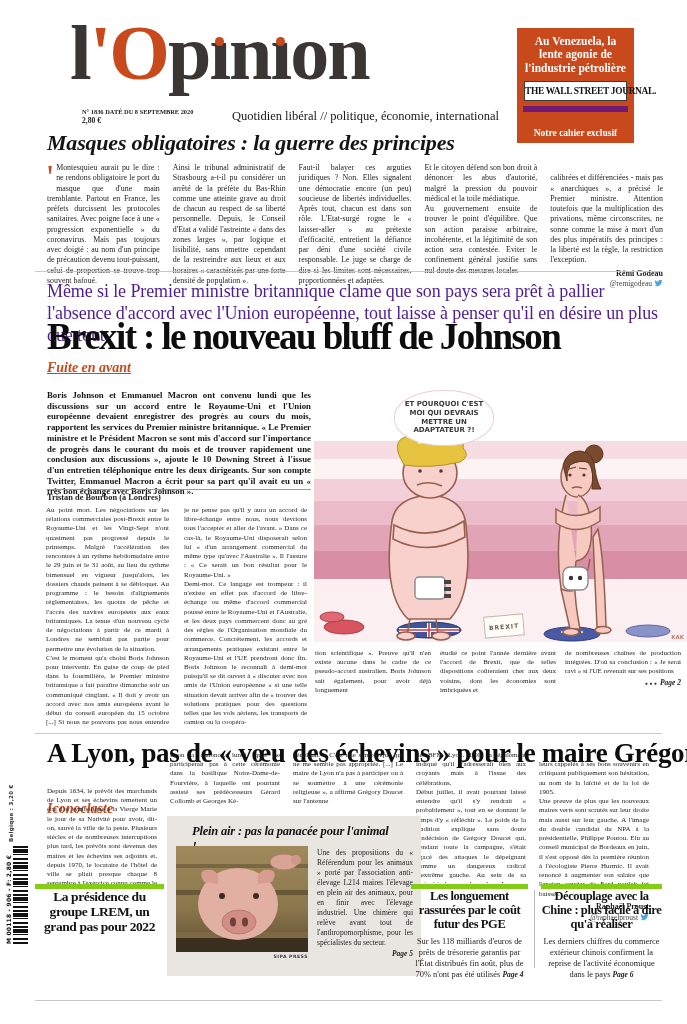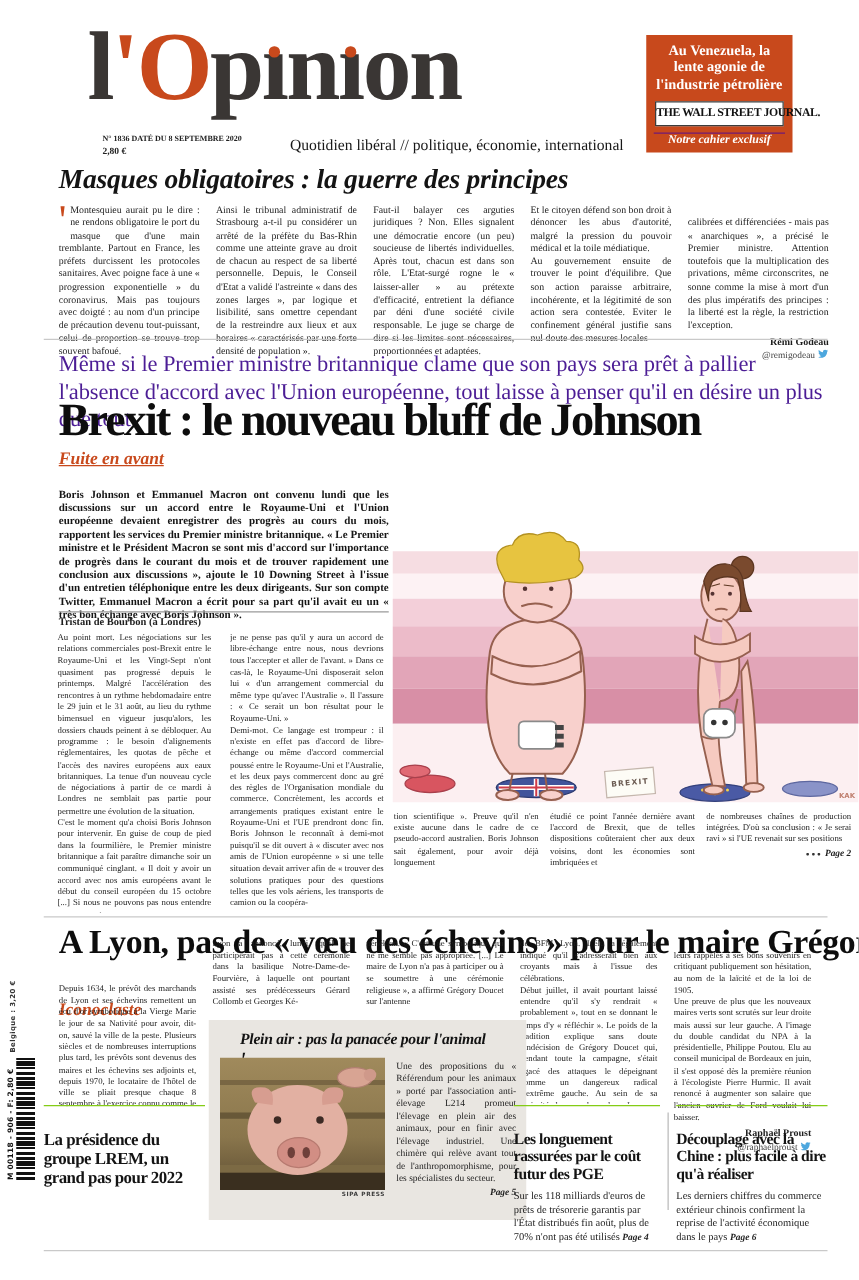--- a/index.html
+++ b/index.html
@@ -28,22 +28,22 @@
      background:var(--accent);border-radius:50%;}
   [data-name="issue-line"]{position:absolute;left:82px;top:108px;font-size:6.4px;font-weight:700;color:#222;}
   [data-name="issue-price"]{position:absolute;left:82px;top:116px;font-size:7.6px;font-weight:700;color:#222;}
   [data-name="masthead-tagline"]{position:absolute;left:232px;top:109px;font-size:12.5px;color:#171717;}
 
   [data-name="wsj-promo"]{position:absolute;left:517px;top:28px;width:117px;background:var(--accent);
      color:#fff;text-align:center;padding:7px 6px 5px;}
   [data-name="wsj-promo-headline"]{font-size:11.5px;font-weight:700;line-height:1.16;}
   [data-name="wsj-logo"]{margin:6px 1px 0;background:#fff;color:#111;border:1px solid #3c3c3c;
      font-size:9.4px;font-weight:700;letter-spacing:-.3px;padding:4px 0;white-space:nowrap;}
-  [data-name="wsj-promo-note"]{margin-top:5px;padding-top:0;border-top:1px solid #701a75;
-     font-size:9.5px;font-weight:700;font-style:italic;}
+  [data-name="wsj-promo-note"]{margin-top:5px;padding-top:16px;border-top:6px solid #701a75;
+     font-size:9.5px;font-weight:700;}
 
   
   [data-name="editorial-headline"]{position:absolute;left:47px;top:130px;
      font:italic 700 22px "Liberation Serif",serif;letter-spacing:-.2px;color:#141414;}
   [data-name="editorial-columns"]{position:absolute;left:47px;top:163px;width:616px;height:108px;
      display:flex;gap:13px;}
   .ecol{width:113px;font-size:7.9px;line-height:1.3;text-align:justify;white-space:pre-line;hyphens:auto;}
   .q{float:left;color:var(--accent);font-size:34px;line-height:.72;margin:2px 3px 0 0;}
   .sig{text-align:right;margin-top:3px;font-size:8px;font-weight:700;line-height:1.35;white-space:normal;}
   .shandle{font-weight:400;color:#444;font-size:7.5px;}
@@ -100,21 +100,21 @@
      font:italic 700 14px "Liberation Serif",serif;color:var(--accent);}
   .lcol{position:absolute;width:110px;font-size:7px;line-height:1.32;text-align:justify;
      white-space:pre-line;hyphens:auto;}
   [data-name="lyon-col1"]{left:47px;top:787px;height:98px;overflow:hidden;}
   [data-name="lyon-col2"]{left:170px;top:751px;height:62px;overflow:hidden;}
   [data-name="lyon-col3"]{left:293px;top:751px;height:62px;overflow:hidden;}
   [data-name="lyon-col4"]{left:416px;top:751px;height:132px;overflow:hidden;}
   [data-name="lyon-col5"]{left:539px;top:751px;}
 
   
-  .teaser{position:absolute;border-top:1px solid #84cc16;padding-top:20px;}
+  .teaser{position:absolute;border-top:5px solid #84cc16;padding-top:1px;text-align:center;}
   .teaser h3{font-size:13.5px;font-weight:700;line-height:1.1;letter-spacing:-.4px;color:#141414;}
   .teaser p{margin-top:6px;font-size:8.4px;line-height:1.3;color:#222;}
   [data-name="teaser-lrem"]{left:35px;top:884px;width:129px;}
   [data-name="teaser-pge"]{left:411px;top:884px;width:117px;}
   [data-name="teaser-pge"] h3,[data-name="teaser-chine"] h3{font-size:12.5px;}
   [data-name="teaser-chine"]{left:541px;top:884px;width:121px;}
   [data-name="teaser-vrule"]{position:absolute;left:534px;top:890px;height:78px;border-left:1px solid #bbb;}
 
   
   [data-name="plein-air-box"]{position:absolute;left:167px;top:816px;width:254px;height:160px;
@@ -237,20 +237,21 @@
         </g>
         <path d="M249 76 Q253 62 266 62 Q280 63 281 80 Q283 94 287 100 L278 100 Q280 84 276 74 Q266 70 256 76 Q252 84 253 92 Z" fill="#7a4a2e" stroke="#5c3621" stroke-width="1"></path>
         <circle cx="256" cy="86" r="1.6" fill="#533"></circle>
           <circle cx="270" cy="86" r="1.6" fill="#533"></circle>
         <path d="M255 80 L262 78 M265 79 L273 80" stroke="#5c3621" stroke-width="1" fill="none"></path>
         <path d="M258 99 Q263 97 268 99" fill="none" stroke="#96604f" stroke-width="1.4"></path>
         <rect x="249" y="178" width="25" height="23" rx="7" fill="#ffffff" stroke="#8a8a8a" stroke-width="1.4"></rect>
         <circle cx="257" cy="189" r="2.2" fill="#333"></circle>
           <circle cx="266" cy="189" r="2.2" fill="#333"></circle>
       </svg>
+      <div data-name="cartoon-bubble">ET POURQUOI C'EST MOI QUI DEVRAIS METTRE UN ADAPTATEUR ?!</div>
       <div data-name="cartoon-brexit-paper">BREXIT</div>
       <div data-name="cartoon-signature">KAK</div>
     </figure>
 
     <div class="fcol" data-name="brexit-foot-col1">tion scientifique ». Preuve qu'il n'en existe aucune dans le cadre de ce pseudo-accord australien. Boris Johnson sait également, pour avoir déjà longuement</div>
     <div class="fcol" data-name="brexit-foot-col2">étudié ce point l'année dernière avant l'accord de Brexit, que de telles dispositions coûteraient cher aux deux voisins, dont les économies sont imbriquées et</div>
     <div class="fcol" data-name="brexit-foot-col3">
       <span data-name="brexit-foot-col3-text">de nombreuses chaînes de production intégrées. D'où sa conclusion : « Je serai ravi » si l'UE revenait sur ses positions</span>
       <div class="more" data-name="continue-reading">
         <span class="dots" data-name="continuation-dots-icon">●●●</span>
@@ -308,21 +309,21 @@
       <path d="M28 36 Q20 22 36 24 Q44 26 42 38 Z" fill="#d79d90"></path>
       <path d="M96 36 Q104 22 88 24 Q80 26 82 38 Z" fill="#d79d90"></path>
       <circle cx="46" cy="50" r="3" fill="#3c2a24"></circle>
       <circle cx="80" cy="50" r="3" fill="#3c2a24"></circle>
       <ellipse cx="63" cy="76" rx="17" ry="12" fill="#d28e84" stroke="#b77a70" stroke-width="1"></ellipse>
       <ellipse cx="57" cy="76" rx="3" ry="4.5" fill="#6e403a"></ellipse>
       <ellipse cx="69" cy="76" rx="3" ry="4.5" fill="#6e403a"></ellipse>
     </svg>
     <div data-name="pig-photo-credit">SIPA PRESS</div>
     <div data-name="plein-air-text">
-      <span data-name="plein-air-body">Une des propositions du « Référendum pour les animaux » porté par l'association anti-élevage L214 promeut l'élevage en plein air des animaux, pour en finir avec l'élevage industriel. Une chimère qui relève avant tout de l'anthropomorphisme, pour les spécialistes du secteur.</span>
+      <span data-name="plein-air-body">Une des propositions du « Référendum pour les animaux » porté par l'association anti-élevage L214 maires l'élevage en plein air des animaux, pour en finir avec l'élevage industriel. Une chimère qui relève avant tout de l'anthropomorphisme, pour les spécialistes du secteur.</span>
       <div class="more" data-name="plein-air-page"><span class="pref" data-name="plein-air-page-ref">Page 5</span></div>
     </div>
   </section>
 
   <section class="teaser" data-name="teaser-pge">
     <h3 data-name="teaser-pge-title">Les longuement rassurées par le coût futur des PGE</h3>
     <p data-name="teaser-pge-text"><span data-name="teaser-pge-body">Sur les 118 milliards d'euros de prêts de trésorerie garantis par l'État distribués fin août, plus de 70% n'ont pas été utilisés</span> <span class="pref" data-name="teaser-pge-page-ref">Page 4</span></p>
   </section>
 
   <div data-name="teaser-vrule"></div>

